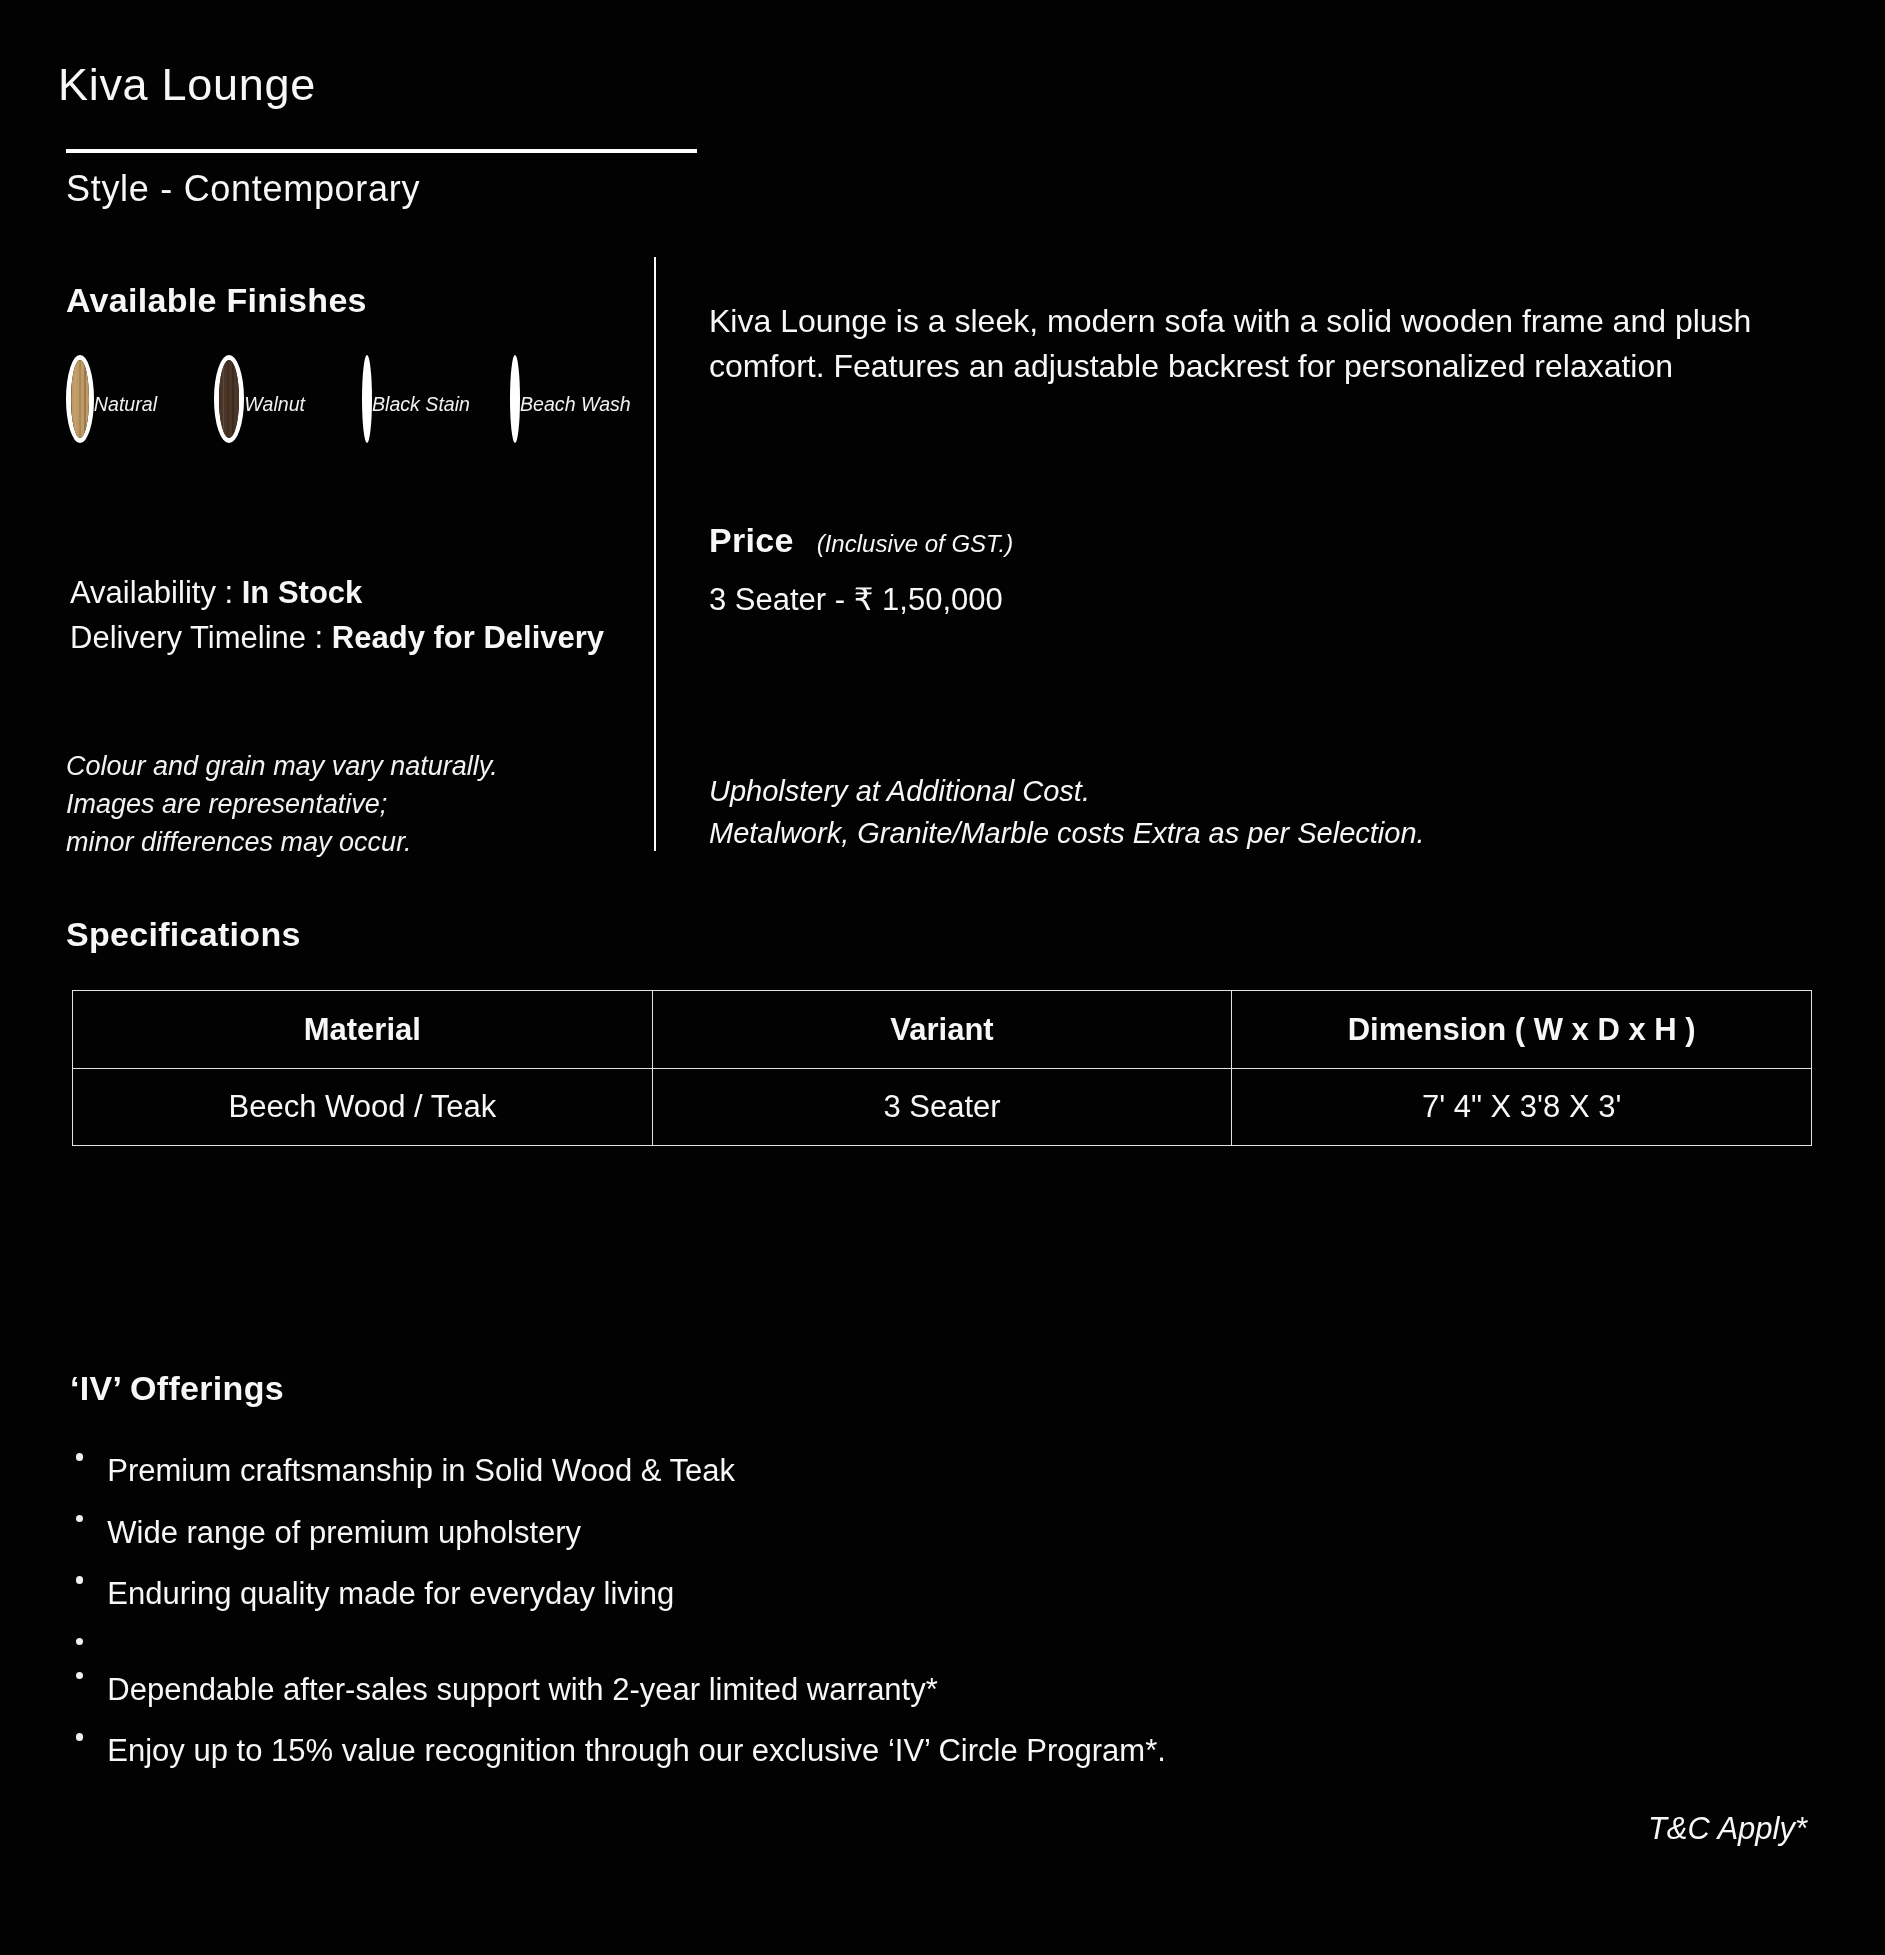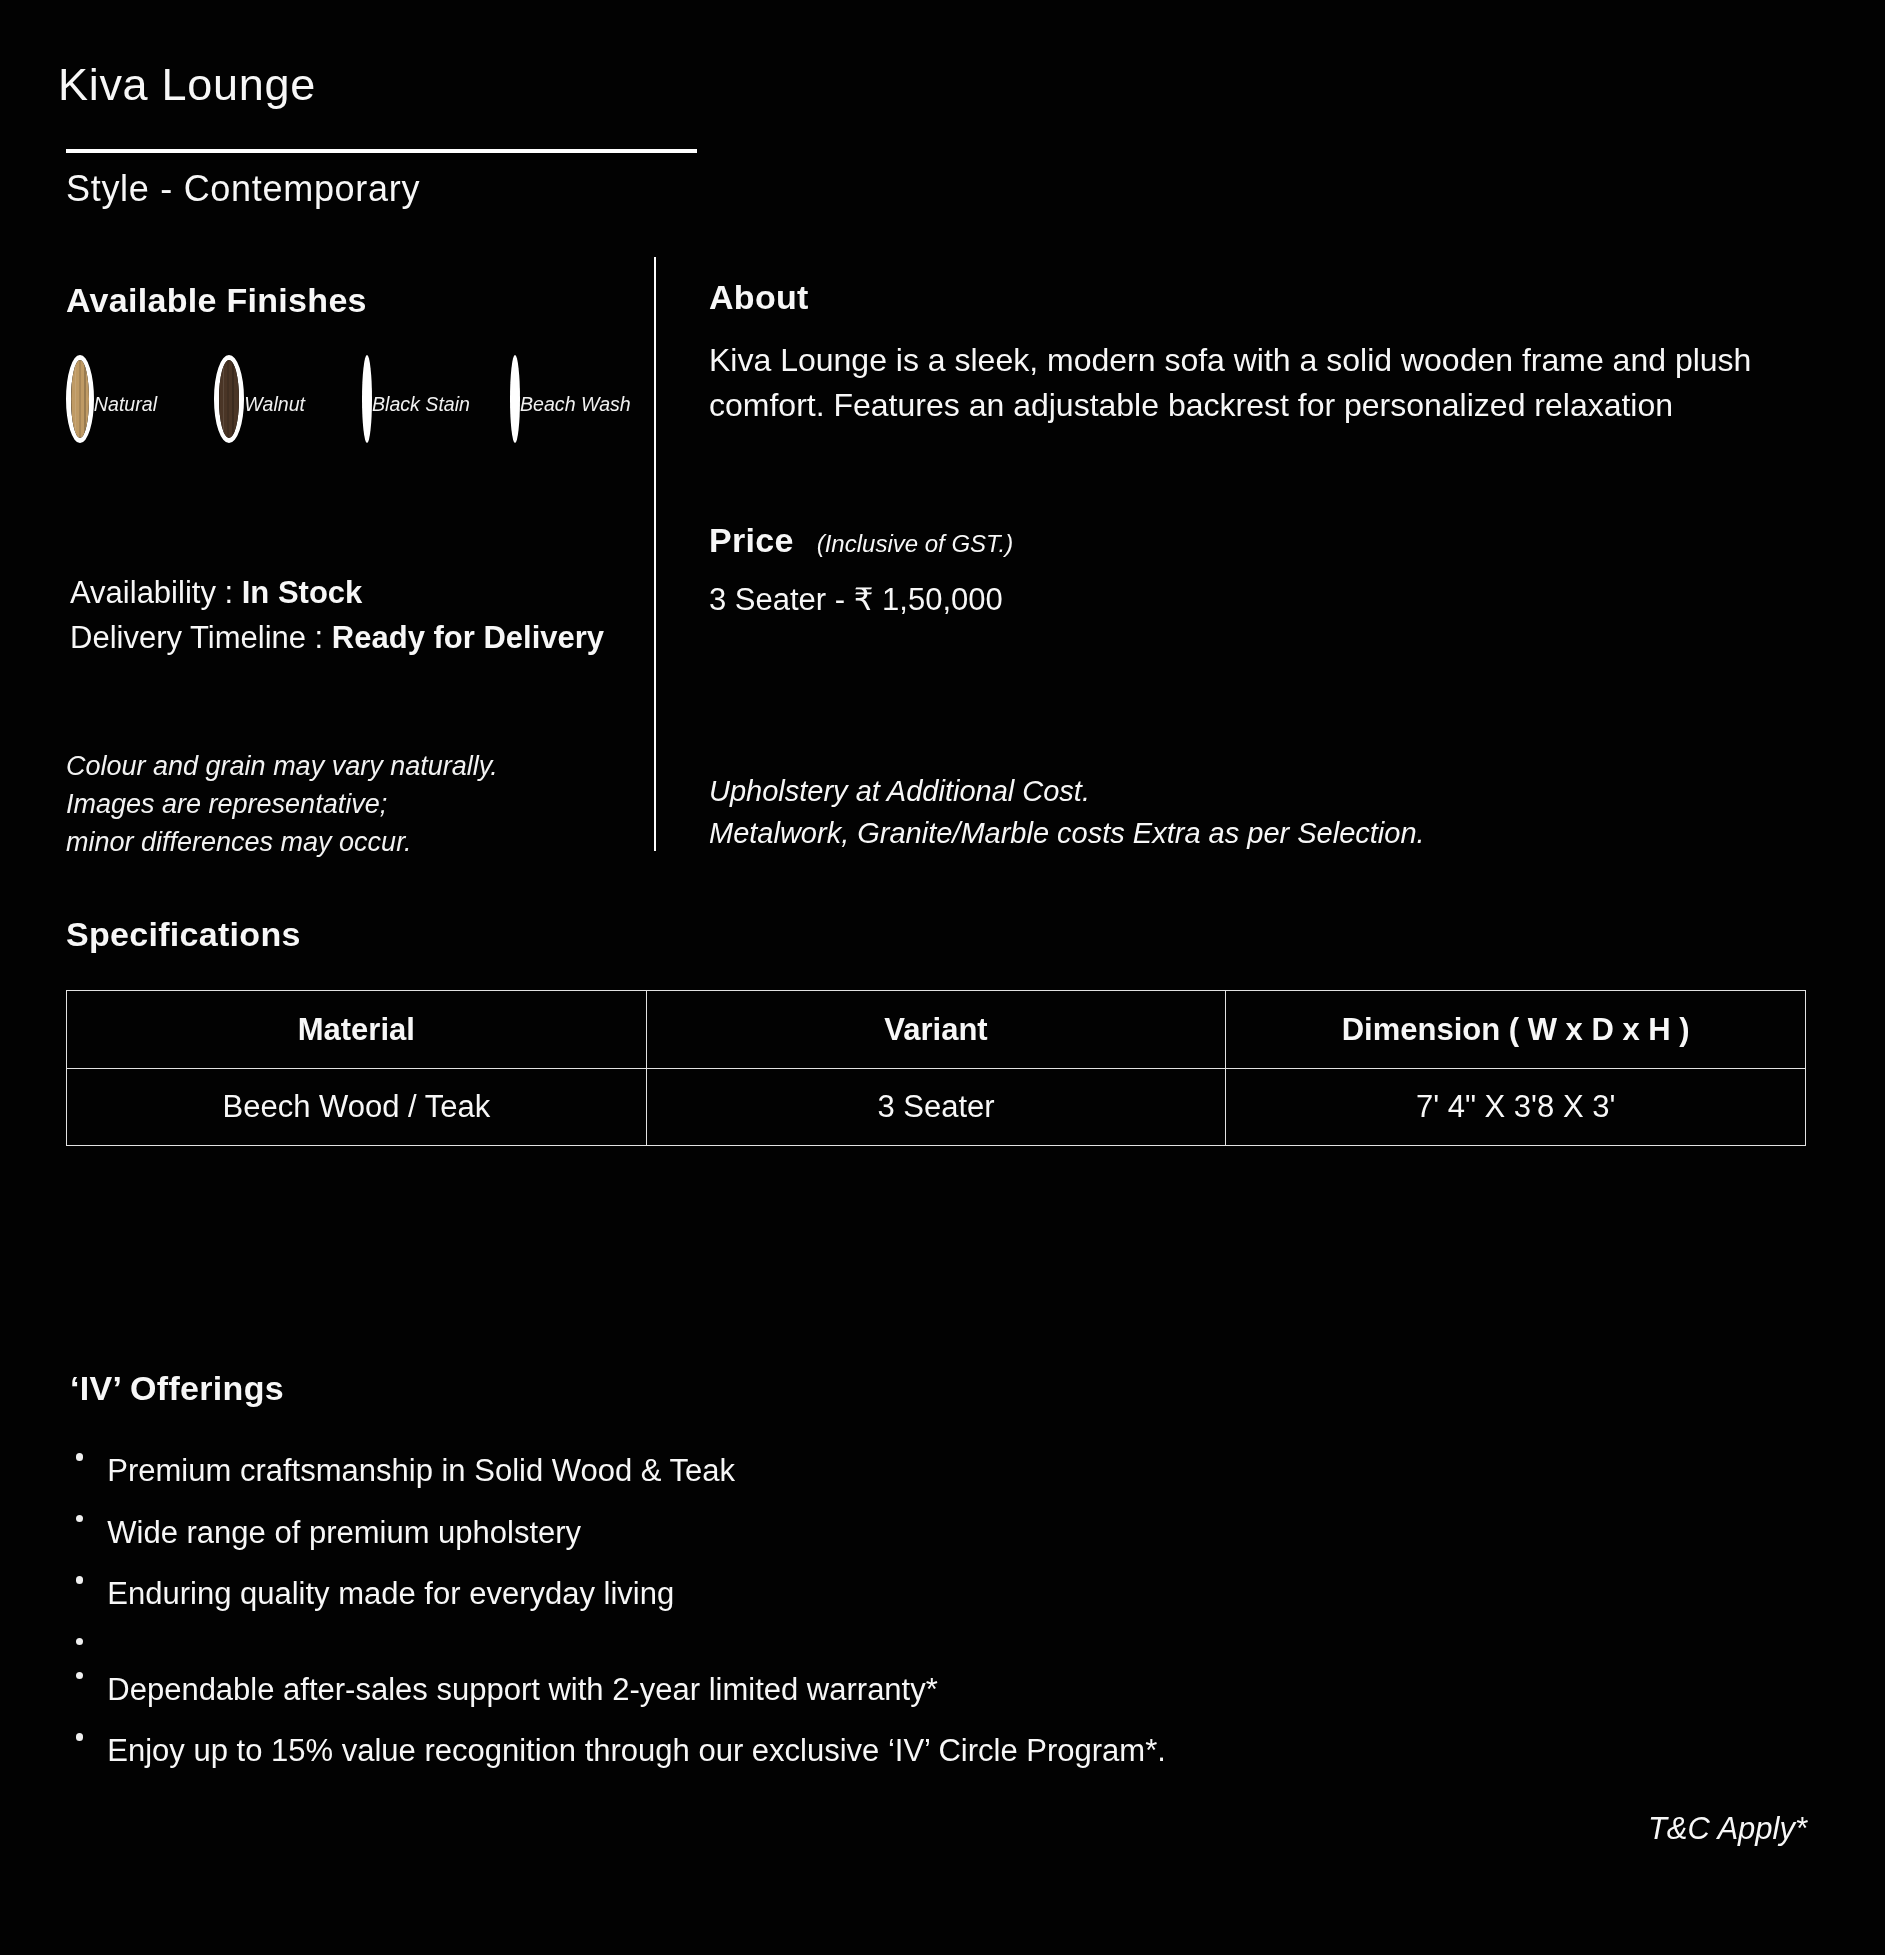--- a/index.html
+++ b/index.html
@@ -50,21 +50,21 @@
   
   .price{left:709px;top:521px;}
   .price-note{font-size:24px;font-style:italic;font-weight:400;margin-left:23px;}
   .price-line{margin-top:21px;font-size:31px;}
 
   
   .extra-notes{left:709px;top:770px;font-size:29px;font-style:italic;line-height:42px;}
 
   
   .specs-heading{left:66px;top:915px;}
-  .spec-table{left:66px;top:990px;width:1740px;border-collapse:collapse;table-layout:fixed;}
+  .spec-table{left:72px;top:990px;width:1740px;border-collapse:collapse;table-layout:fixed;}
   .spec-table th,.spec-table td{
     border:1.4px solid #e2e2e2;text-align:center;vertical-align:middle;
     font-size:31px;color:#f7f7f7;padding:0;
   }
   .spec-table th{height:77px;font-weight:700;}
   .spec-table td{height:76px;font-weight:400;}
 
   
   .offerings{left:70px;top:1369px;}
   .offerings-list{list-style:none;margin:45px 0 0 0;padding:0;}
@@ -118,21 +118,20 @@
   <div><span>Delivery Timeline : </span><span class="avail-value">Ready for Delivery</span></div>
 </div>
 
 <div class="abs disclaimer">
   <div>Colour and grain may vary naturally.</div>
   <div>Images are representative;</div>
   <div>minor differences may occur.</div>
 </div>
 
 <div class="abs about">
-  <div class="section-heading">About</div>
   <div class="about-text">Kiva Lounge is a sleek, modern sofa with a solid wooden frame and plush comfort. Features an adjustable backrest for personalized relaxation</div>
 </div>
 
 <div class="abs price">
   <div>
     <span class="section-heading">Price</span><span class="price-note">(Inclusive of GST.)</span>
   </div>
   <div class="price-line">3 Seater - ₹ 1,50,000</div>
 </div>
 

